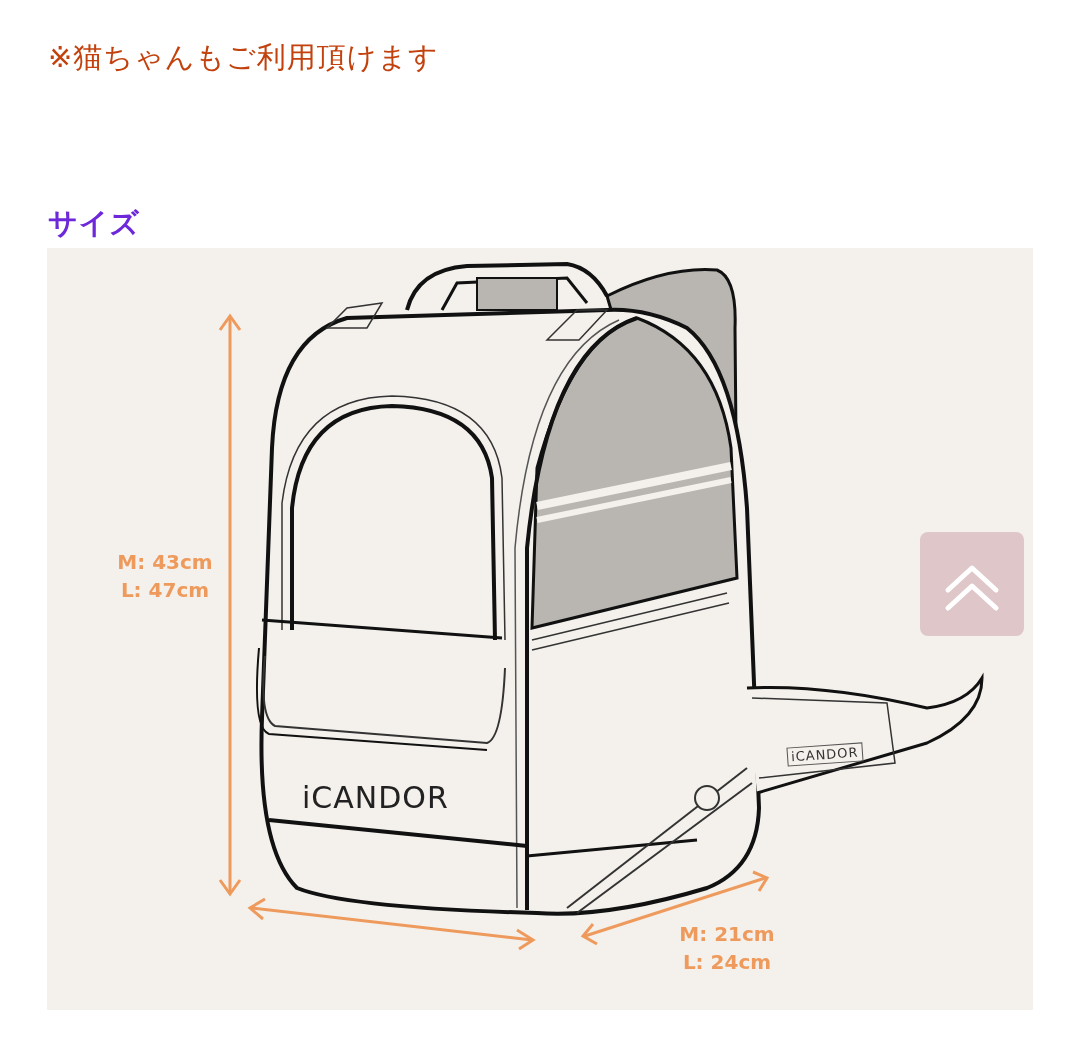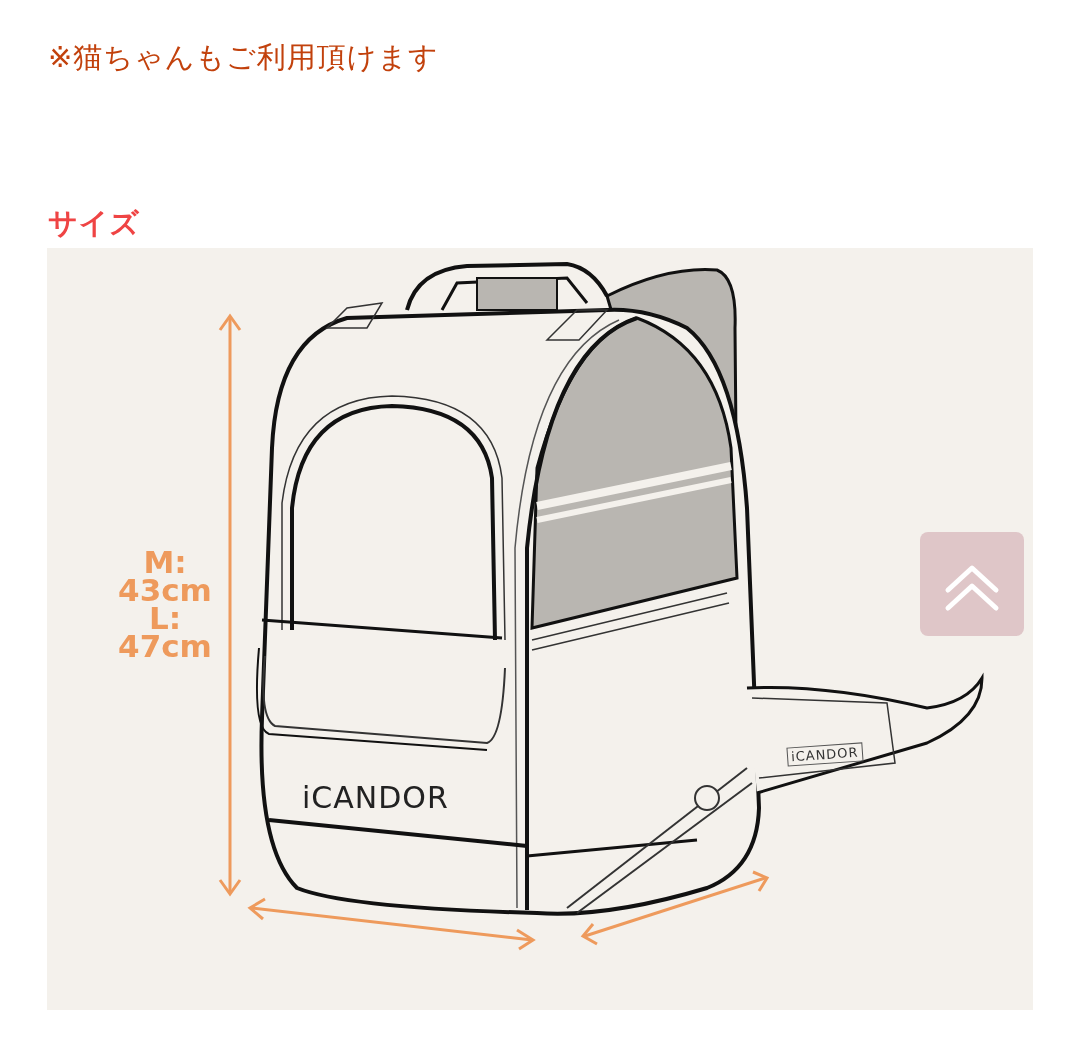--- a/index.html
+++ b/index.html
@@ -1,25 +1,25 @@
 <!DOCTYPE html>
 <html><head>
 <meta charset="utf-8">
 <style>
   html, body { margin:0; padding:0; background:#ffffff; }
   body { width:1080px; height:1063px; position:relative; overflow:hidden;
          font-family:"DejaVu Sans", sans-serif; color:#3a3a3a; }
   .note { position:absolute; left:48px; top:38px; font-size:29px; color:#c2410c;
           letter-spacing:1px; font-weight:normal; }
   .heading { position:absolute; left:48px; top:204px; font-size:29px; font-weight:bold;
-             color:#ef4444; letter-spacing:1px; }
+             color:#6d28d9; letter-spacing:1px; }
   .figure { position:absolute; left:47px; top:248px; width:986px; height:762px;
             background:#f4f1ec; overflow:hidden; }
   .figure svg { position:absolute; left:0; top:0; }
-  .dim { position:absolute; color:#ee9a5c; font-weight:bold; font-size:31px;
+  .dim { position:absolute; color:#ee9a5c; font-weight:bold; font-size:20px;
          line-height:28px; text-align:center; font-family:"DejaVu Sans", sans-serif; }
   .dim-h { left:53px; top:300px; width:130px; }
   .dim-w { left:270px; top:698px; width:140px; }
   .dim-d { left:610px; top:672px; width:140px; }
   .totop { position:absolute; left:920px; top:532px; width:104px; height:104px;
            background:#dfc6c8; border-radius:8px; cursor:pointer; }
   .totop svg { position:absolute; left:0; top:0; }
   .brand { position:absolute; font-family:"DejaVu Sans", sans-serif; color:#222;
            letter-spacing:1px; }
   .brand-main { left:255px; top:532px; font-size:30px; }
@@ -88,20 +88,24 @@
     <path d="M706 624 L720 630 L712 643" fill="none" stroke="#ee9a5c" stroke-width="3"></path>
   </svg>
 
   <div class="brand brand-main">iCANDOR</div>
   <div class="brand brand-small">iCANDOR</div>
 
   <div class="dim dim-h">
     <div>M: 43cm</div>
     <div>L: 47cm</div>
   </div>
+  <div class="dim dim-d">
+    <div>M: 21cm</div>
+    <div>L: 24cm</div>
+  </div>
 </div>
 
 <div class="totop">
   <svg width="104" height="104" viewBox="0 0 104 104">
     <path d="M28 58 L52 36 L76 58" fill="none" stroke="#ffffff" stroke-width="5" stroke-linecap="round" stroke-linejoin="round"></path>
     <path d="M28 76 L52 54 L76 76" fill="none" stroke="#ffffff" stroke-width="5" stroke-linecap="round" stroke-linejoin="round"></path>
   </svg>
 </div>
 
 </body></html>

